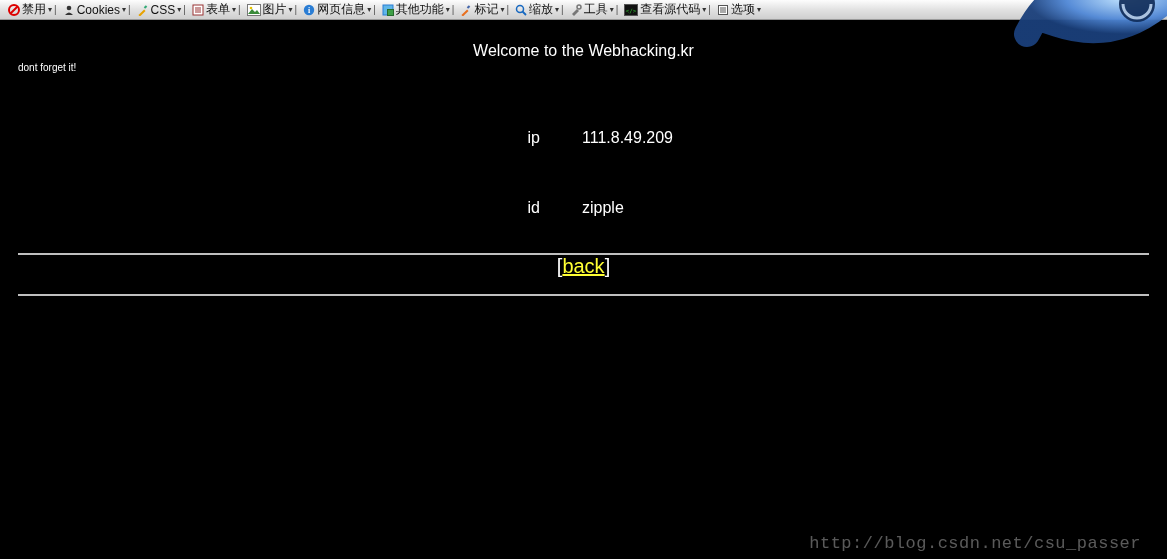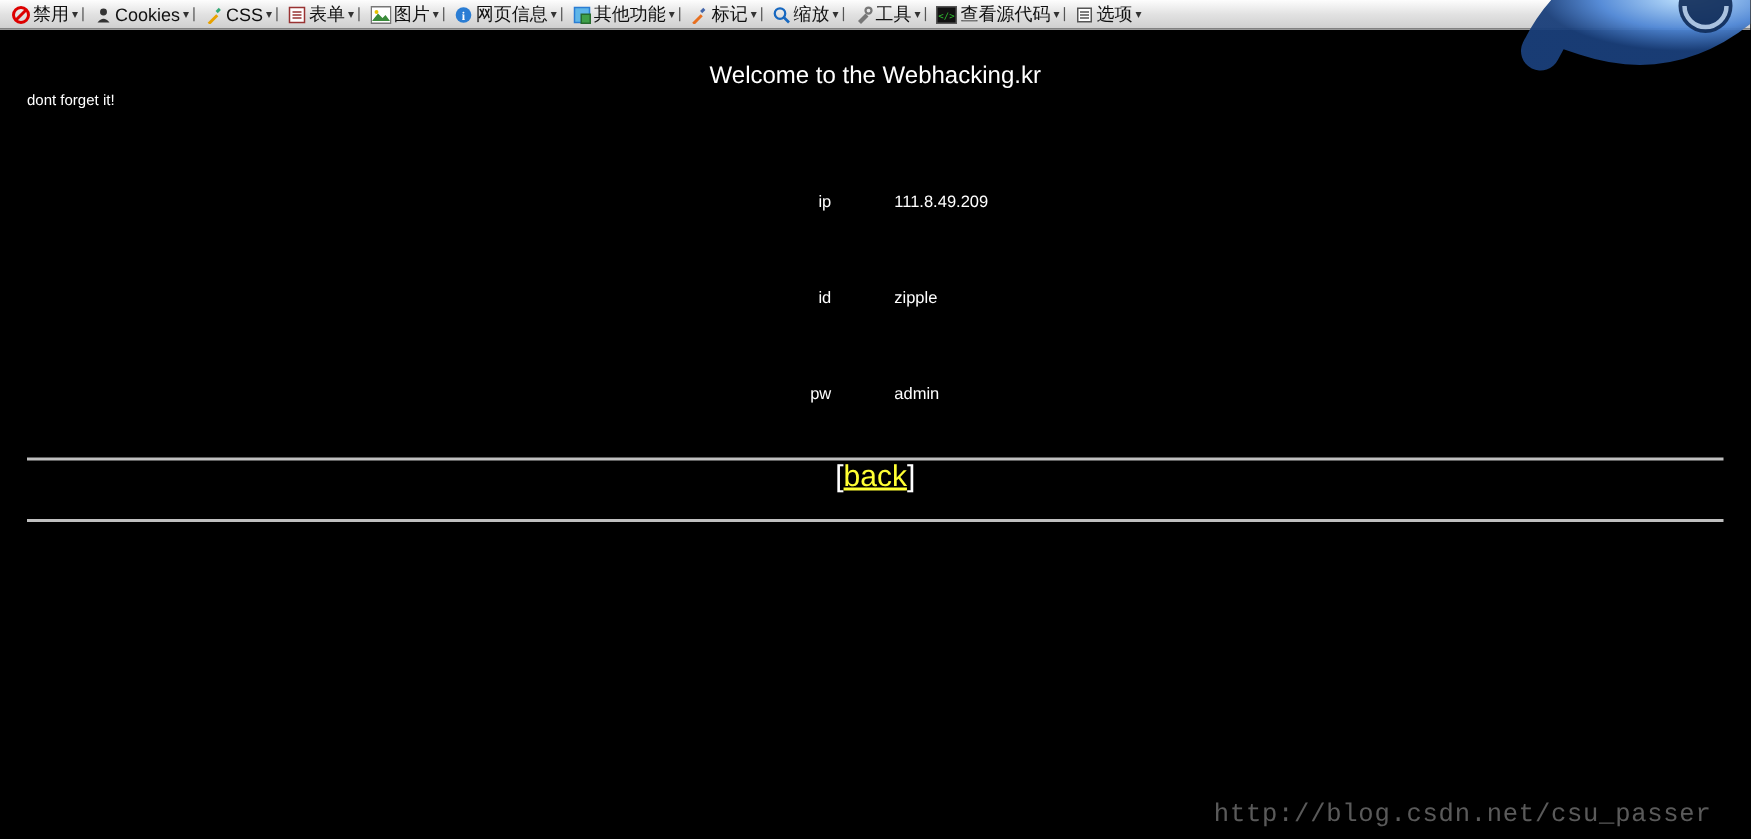--- a/index.html
+++ b/index.html
@@ -56,21 +56,21 @@
     font-size: 16px;
   }
   .subnote {
     font-size: 10px;
     margin-top: 2px;
   }
 
   table.info {
     margin: 30px auto 0 auto;
     border-collapse: collapse;
-    font-size: 11px;
+    font-size: 16px;
     color:#fff;
   }
   table.info td { padding: 26px 12px; vertical-align: middle; }
   table.info td.label { text-align:right; width:70px; }
   table.info td.val { text-align:left; padding-left:30px; }
 
   hr.rule {
     border: none;
     border-top: 2px solid #bfbfbf;
     margin: 10px 18px 0 18px;
@@ -273,24 +273,20 @@
   <table class="info">
     <tbody>
         <tr>
       <td class="label">ip</td>
       <td class="val">111.8.49.209</td>
     </tr>
     <tr>
       <td class="label">id</td>
       <td class="val">zipple</td>
     </tr>
-    <tr>
-      <td class="label">pw</td>
-      <td class="val">admin</td>
-    </tr>
   </tbody>
     </table>
 </div>
 
 <hr class="rule">
 
 <div class="back-row">
   <span class="bracket">[</span><a href="#">back</a><span class="bracket">]</span>
 </div>
 

